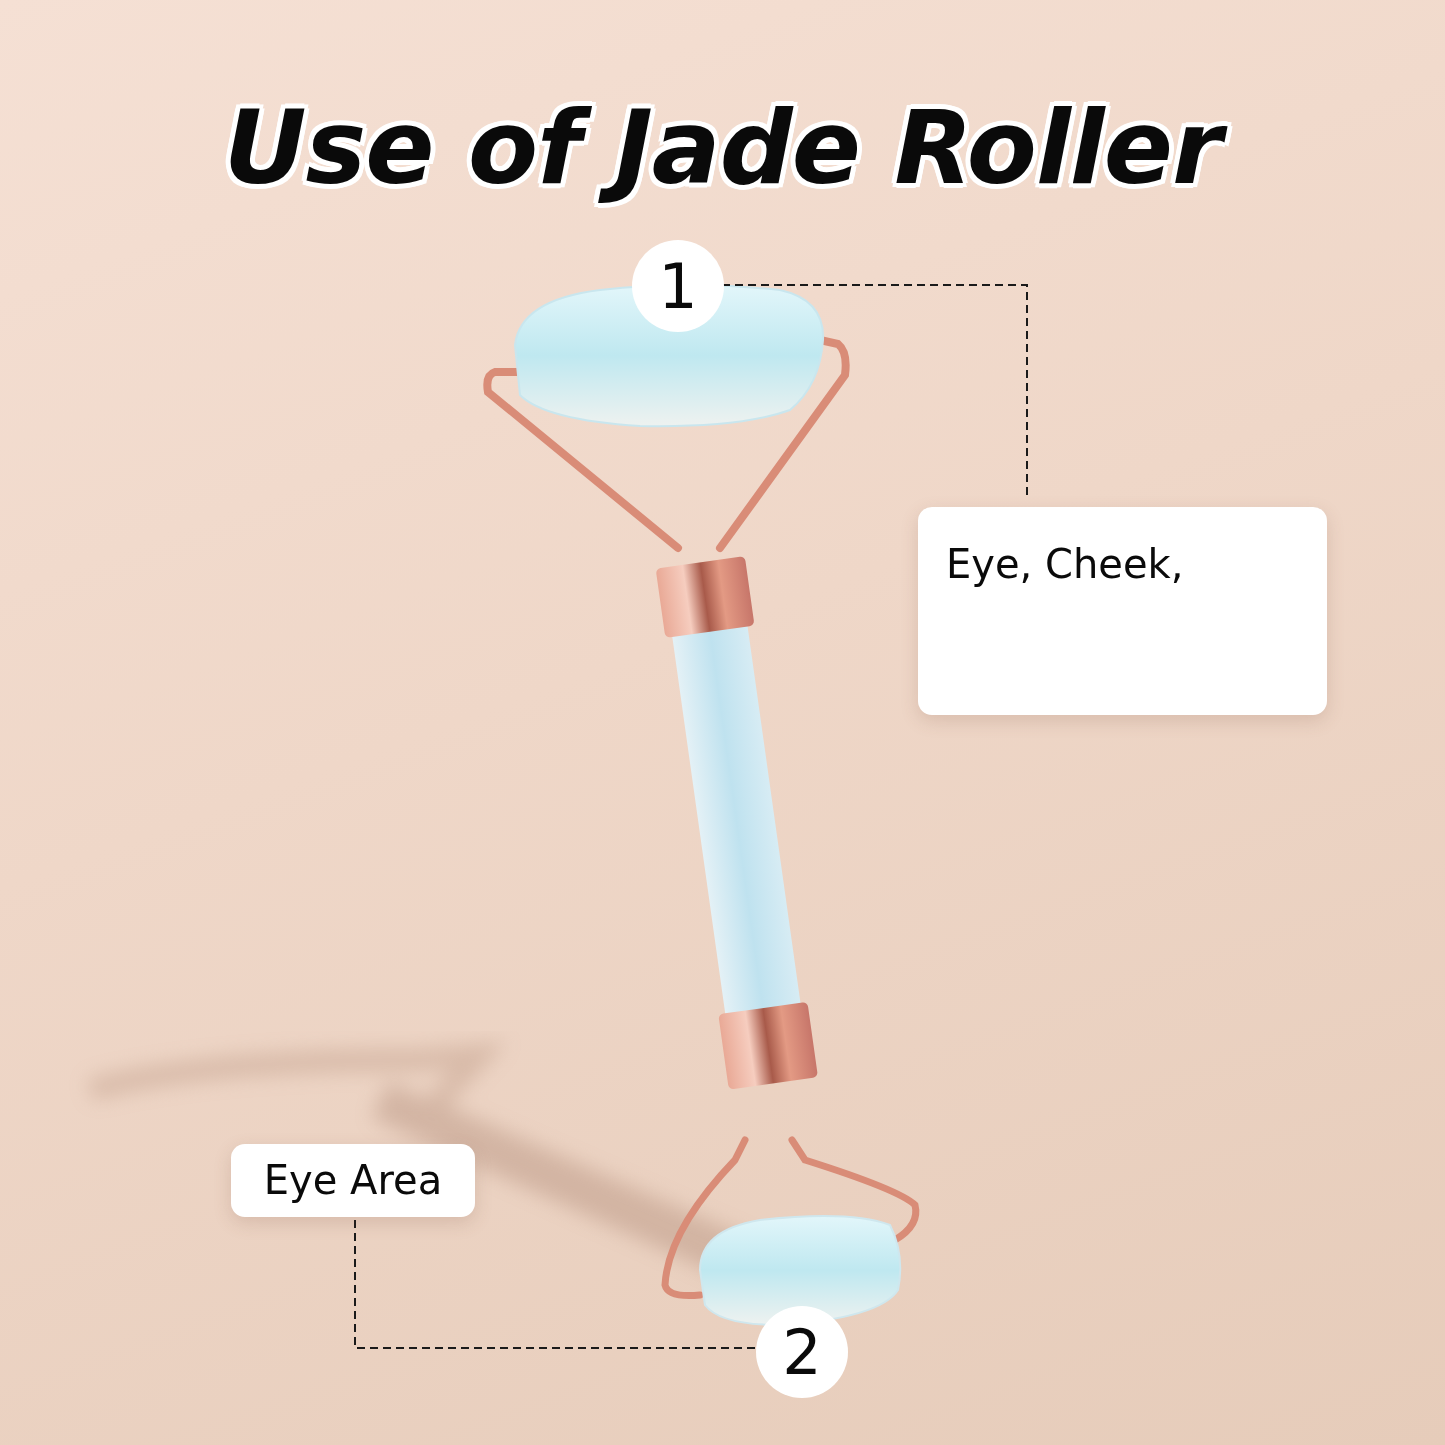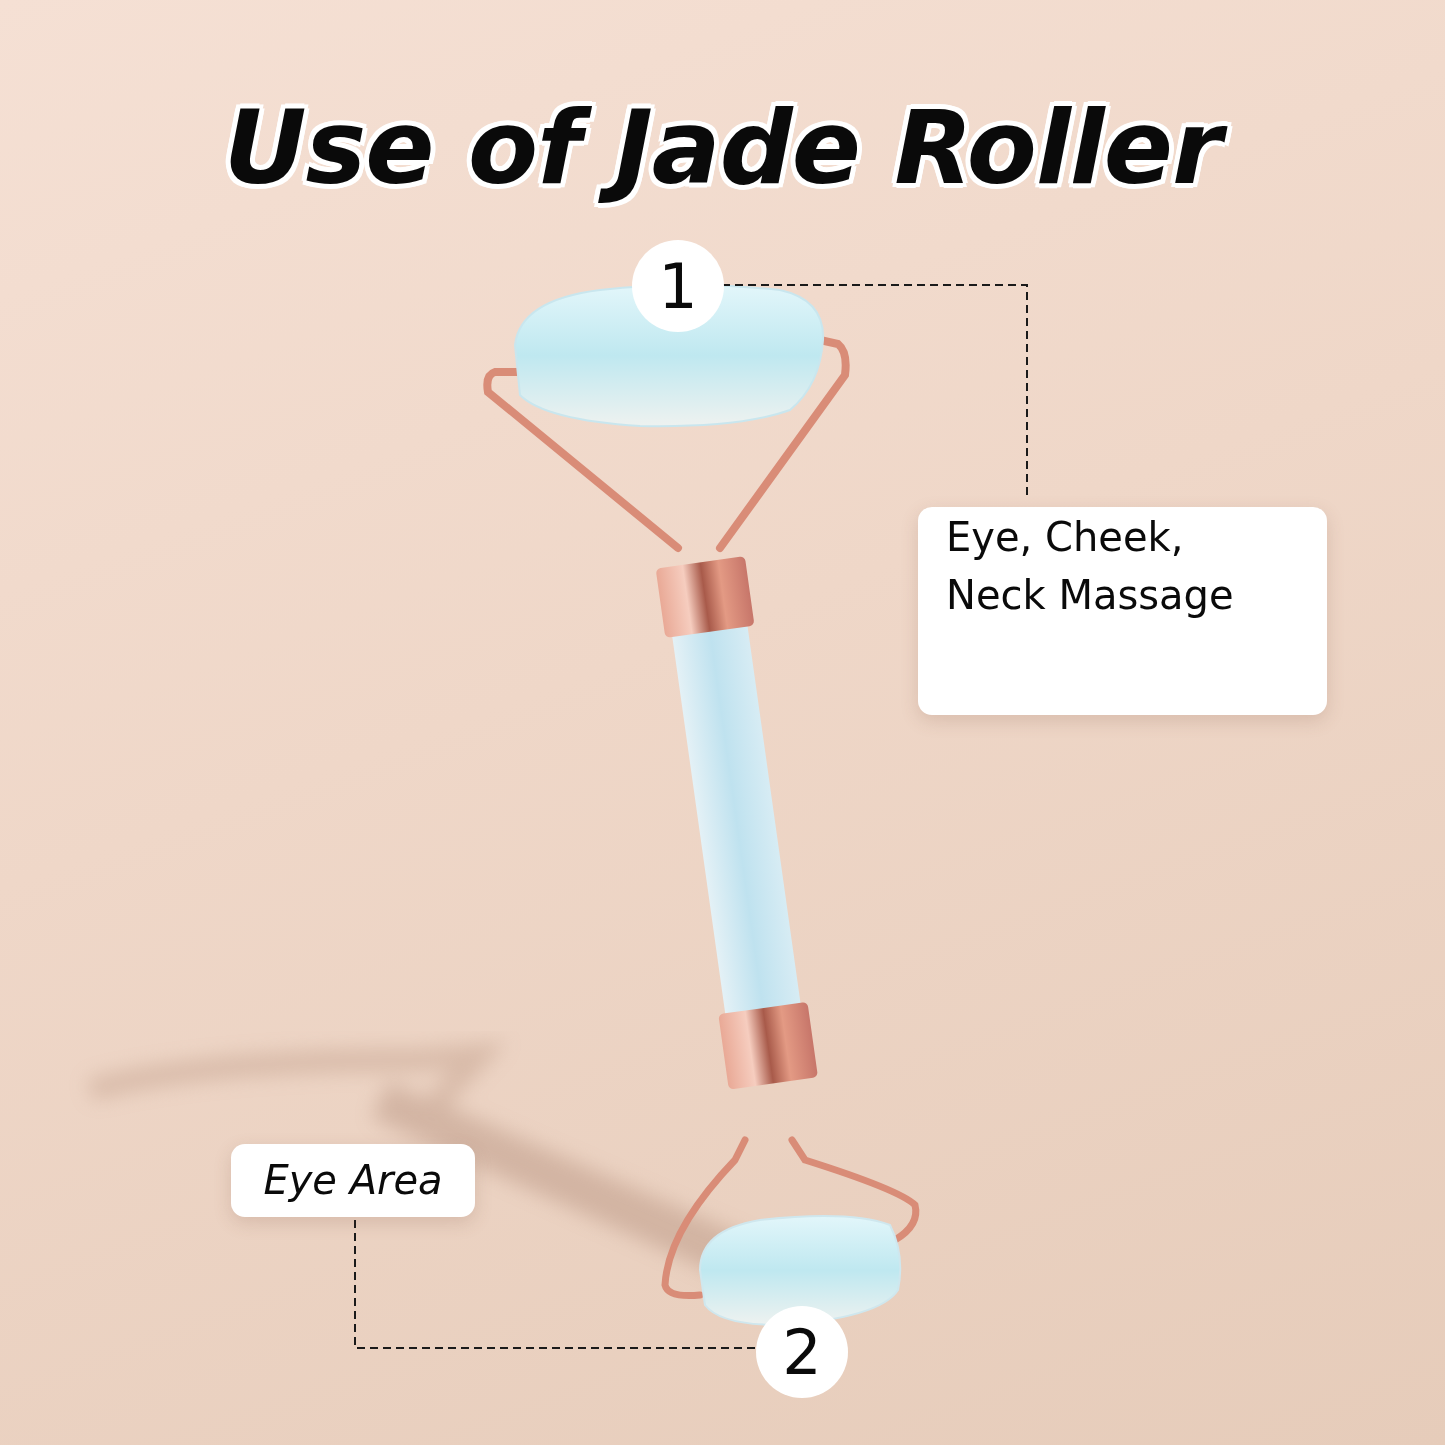--- a/index.html
+++ b/index.html
@@ -22,23 +22,23 @@
   .badge {
     position: absolute; width: 92px; height: 92px; border-radius: 50%;
     background: #fff; display: flex; align-items: center; justify-content: center;
     font-family: "DejaVu Sans", sans-serif; font-size: 62px; color: #0a0a0a; font-weight: 500;
   }
   .label {
     position: absolute; background: #fff; border-radius: 14px;
     box-shadow: 0 6px 18px rgba(120,80,60,0.18);
     font-family: "DejaVu Sans", sans-serif; color: #0a0a0a;
   }
-  .label-1 { left: 918px; top: 507px; width: 409px; height: 208px; font-size: 40px; line-height: 58px; padding: 1px 0 0 28px; box-sizing: border-box; }
+  .label-1 { left: 918px; top: 507px; width: 409px; height: 208px; font-size: 40px; line-height: 58px; padding: 28px 0 0 28px; box-sizing: border-box; }
   .label-1 div { white-space: nowrap; }
-  .label-2 { left: 231px; top: 1144px; width: 244px; height: 73px; font-size: 40px; line-height: 73px; text-align: center; font-style: italic; }
+  .label-2 { left: 231px; top: 1144px; width: 244px; height: 73px; font-size: 40px; line-height: 73px; text-align: center; }
 </style>
 </head>
 <body>
 
 <div class="title">Use of Jade Roller</div>
 
 <svg class="art" width="1445" height="1445" viewBox="0 0 1445 1445">
   <defs>
     <linearGradient id="stoneG" x1="0" y1="0" x2="0" y2="1">
       <stop offset="0" stop-color="#e2f6fa"></stop>
@@ -85,16 +85,15 @@
 
   <path d="M722 285 L1027 285 L1027 495" fill="none" stroke="#1a1a1a" stroke-width="2" stroke-dasharray="8 5"></path>
   <path d="M355 1220 L355 1348 L757 1348" fill="none" stroke="#1a1a1a" stroke-width="2" stroke-dasharray="8 5"></path>
 </svg>
 
 <div class="badge" style="left:632px; top:240px;">1</div>
 <div class="badge" style="left:756px; top:1306px;">2</div>
 
 <div class="label label-1">
   <div>Eye, Cheek,</div>
-  <div>Neck Massage</div>
 </div>
 
 <div class="label label-2">Eye Area</div>
 
 </body></html>

